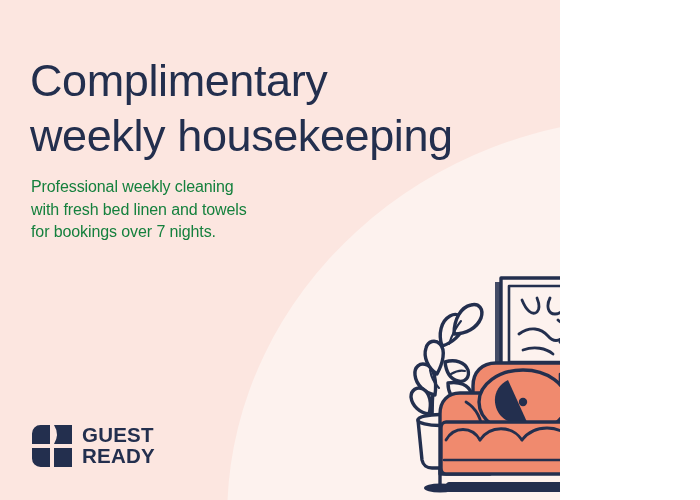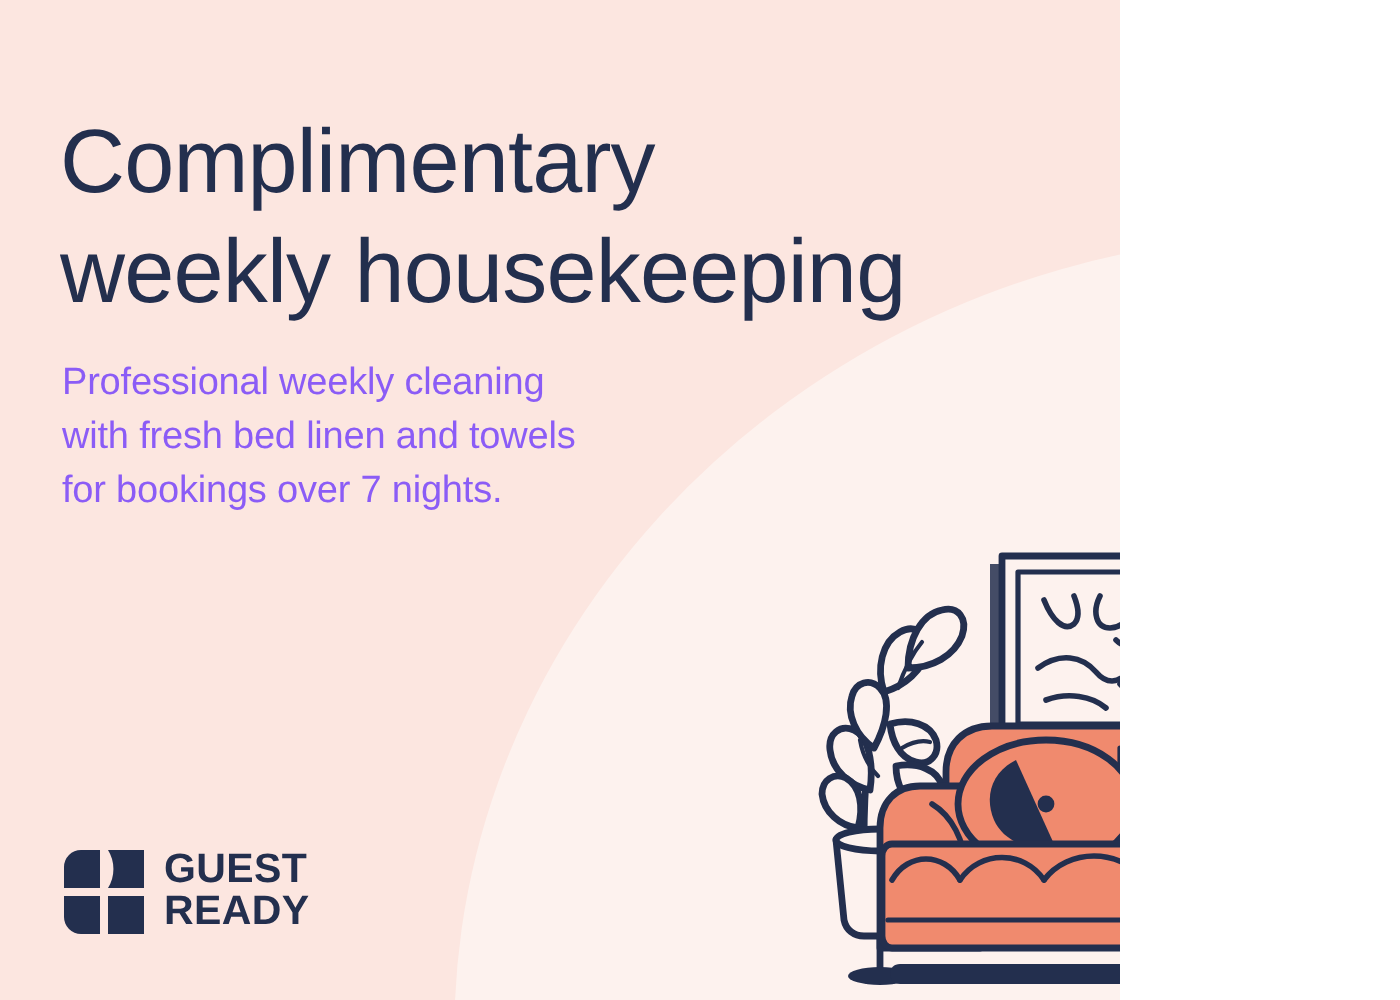--- a/index.html
+++ b/index.html
@@ -45,22 +45,22 @@
     line-height: 1.22;
     font-weight: 400;
     letter-spacing: -0.4px;
     white-space: pre-line;
   }
   .subcopy {
     position: absolute;
     left: 31px;
     top: 160px;
     width: 430px;
-    color: #8b5cf6;
-    font-size: 19px;
+    color: #15803d;
+    font-size: 16px;
     line-height: 1.42;
     font-weight: 400;
     letter-spacing: -0.1px;
     white-space: pre-line;
   }
 
   
   .logo {
     position: absolute;
     left: 31px;

